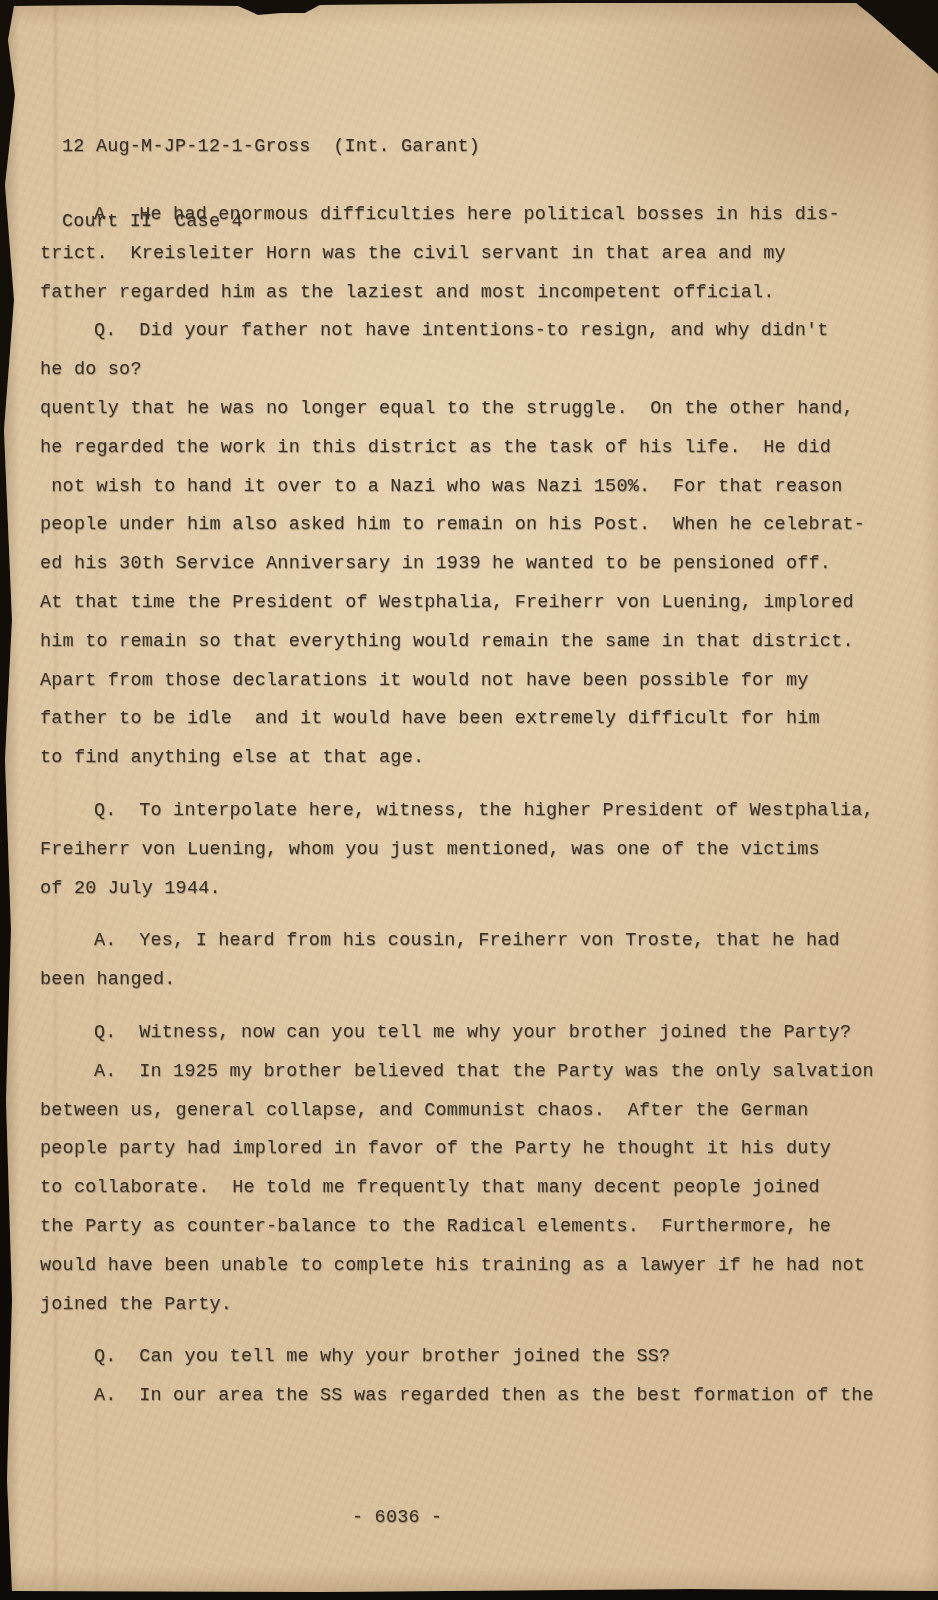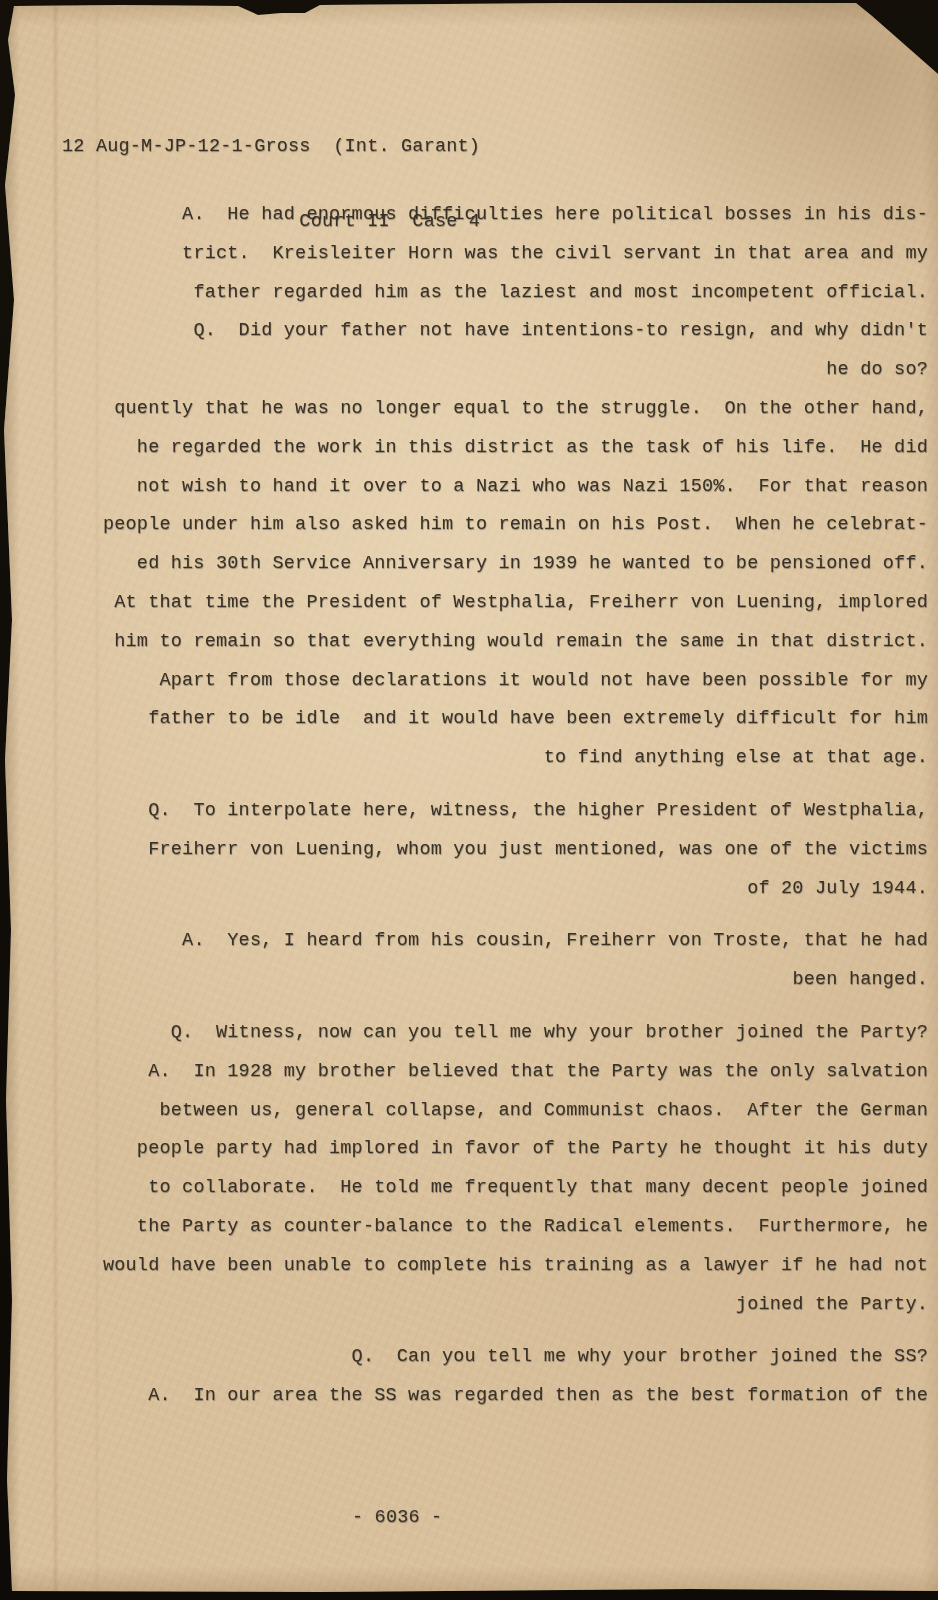--- a/index.html
+++ b/index.html
@@ -33,21 +33,20 @@
       linear-gradient(180deg, rgba(125,95,58,0.26) 0px, rgba(125,95,58,0) 26px),
       repeating-linear-gradient(113deg, rgba(165,136,98,0.07) 0px, rgba(165,136,98,0.07) 2px, rgba(0,0,0,0) 2px, rgba(0,0,0,0) 8px),
       repeating-linear-gradient(21deg, rgba(255,242,214,0.06) 0px, rgba(255,242,214,0.06) 3px, rgba(0,0,0,0) 3px, rgba(0,0,0,0) 10px);
     clip-path: polygon(
       14px 6px, 120px 5px, 238px 6px, 258px 15px, 282px 13px, 305px 13px, 320px 5px,
       560px 3px, 856px 3px, 872px 16px, 938px 74px,
       938px 1591px, 690px 1589px, 320px 1592px, 12px 1591px,
       7px 1480px, 12px 1300px, 6px 1100px, 11px 930px, 5px 760px,
       12px 620px, 4px 430px, 14px 300px, 5px 185px, 15px 95px, 8px 40px
     );
-    text-align: right;
   }
   .crease-left {
     position: absolute;
     left: 54px;
     top: 0;
     width: 3px;
     height: 1600px;
     background: linear-gradient(180deg, rgba(150,118,80,0.22), rgba(150,118,80,0.10) 50%, rgba(150,118,80,0.22));
     filter: blur(1px);
   }
@@ -125,21 +124,21 @@
       <div class="line">him to remain so that everything would remain the same in that district.</div>
       <div class="line">Apart from those declarations it would not have been possible for my</div>
       <div class="line">father to be idle  and it would have been extremely difficult for him</div>
       <div class="line">to find anything else at that age.</div>
       <div class="line ind gap">Q.  To interpolate here, witness, the higher President of Westphalia,</div>
       <div class="line">Freiherr von Luening, whom you just mentioned, was one of the victims</div>
       <div class="line">of 20 July 1944.</div>
       <div class="line ind gap">A.  Yes, I heard from his cousin, Freiherr von Troste, that he had</div>
       <div class="line">been hanged.</div>
       <div class="line ind gap">Q.  Witness, now can you tell me why your brother joined the Party?</div>
-      <div class="line ind">A.  In 1928 my brother believed that the Party was the only salvation</div>
+      <div class="line ind">A.  In 1925 my brother believed that the Party was the only salvation</div>
       <div class="line">between us, general collapse, and Communist chaos.  After the German</div>
       <div class="line">people party had implored in favor of the Party he thought it his duty</div>
       <div class="line">to collaborate.  He told me frequently that many decent people joined</div>
       <div class="line">the Party as counter-balance to the Radical elements.  Furthermore, he</div>
       <div class="line">would have been unable to complete his training as a lawyer if he had not</div>
       <div class="line">joined the Party.</div>
       <div class="line ind gap">Q.  Can you tell me why your brother joined the SS?</div>
       <div class="line ind">A.  In our area the SS was regarded then as the best formation of the</div>
     </div>
 

